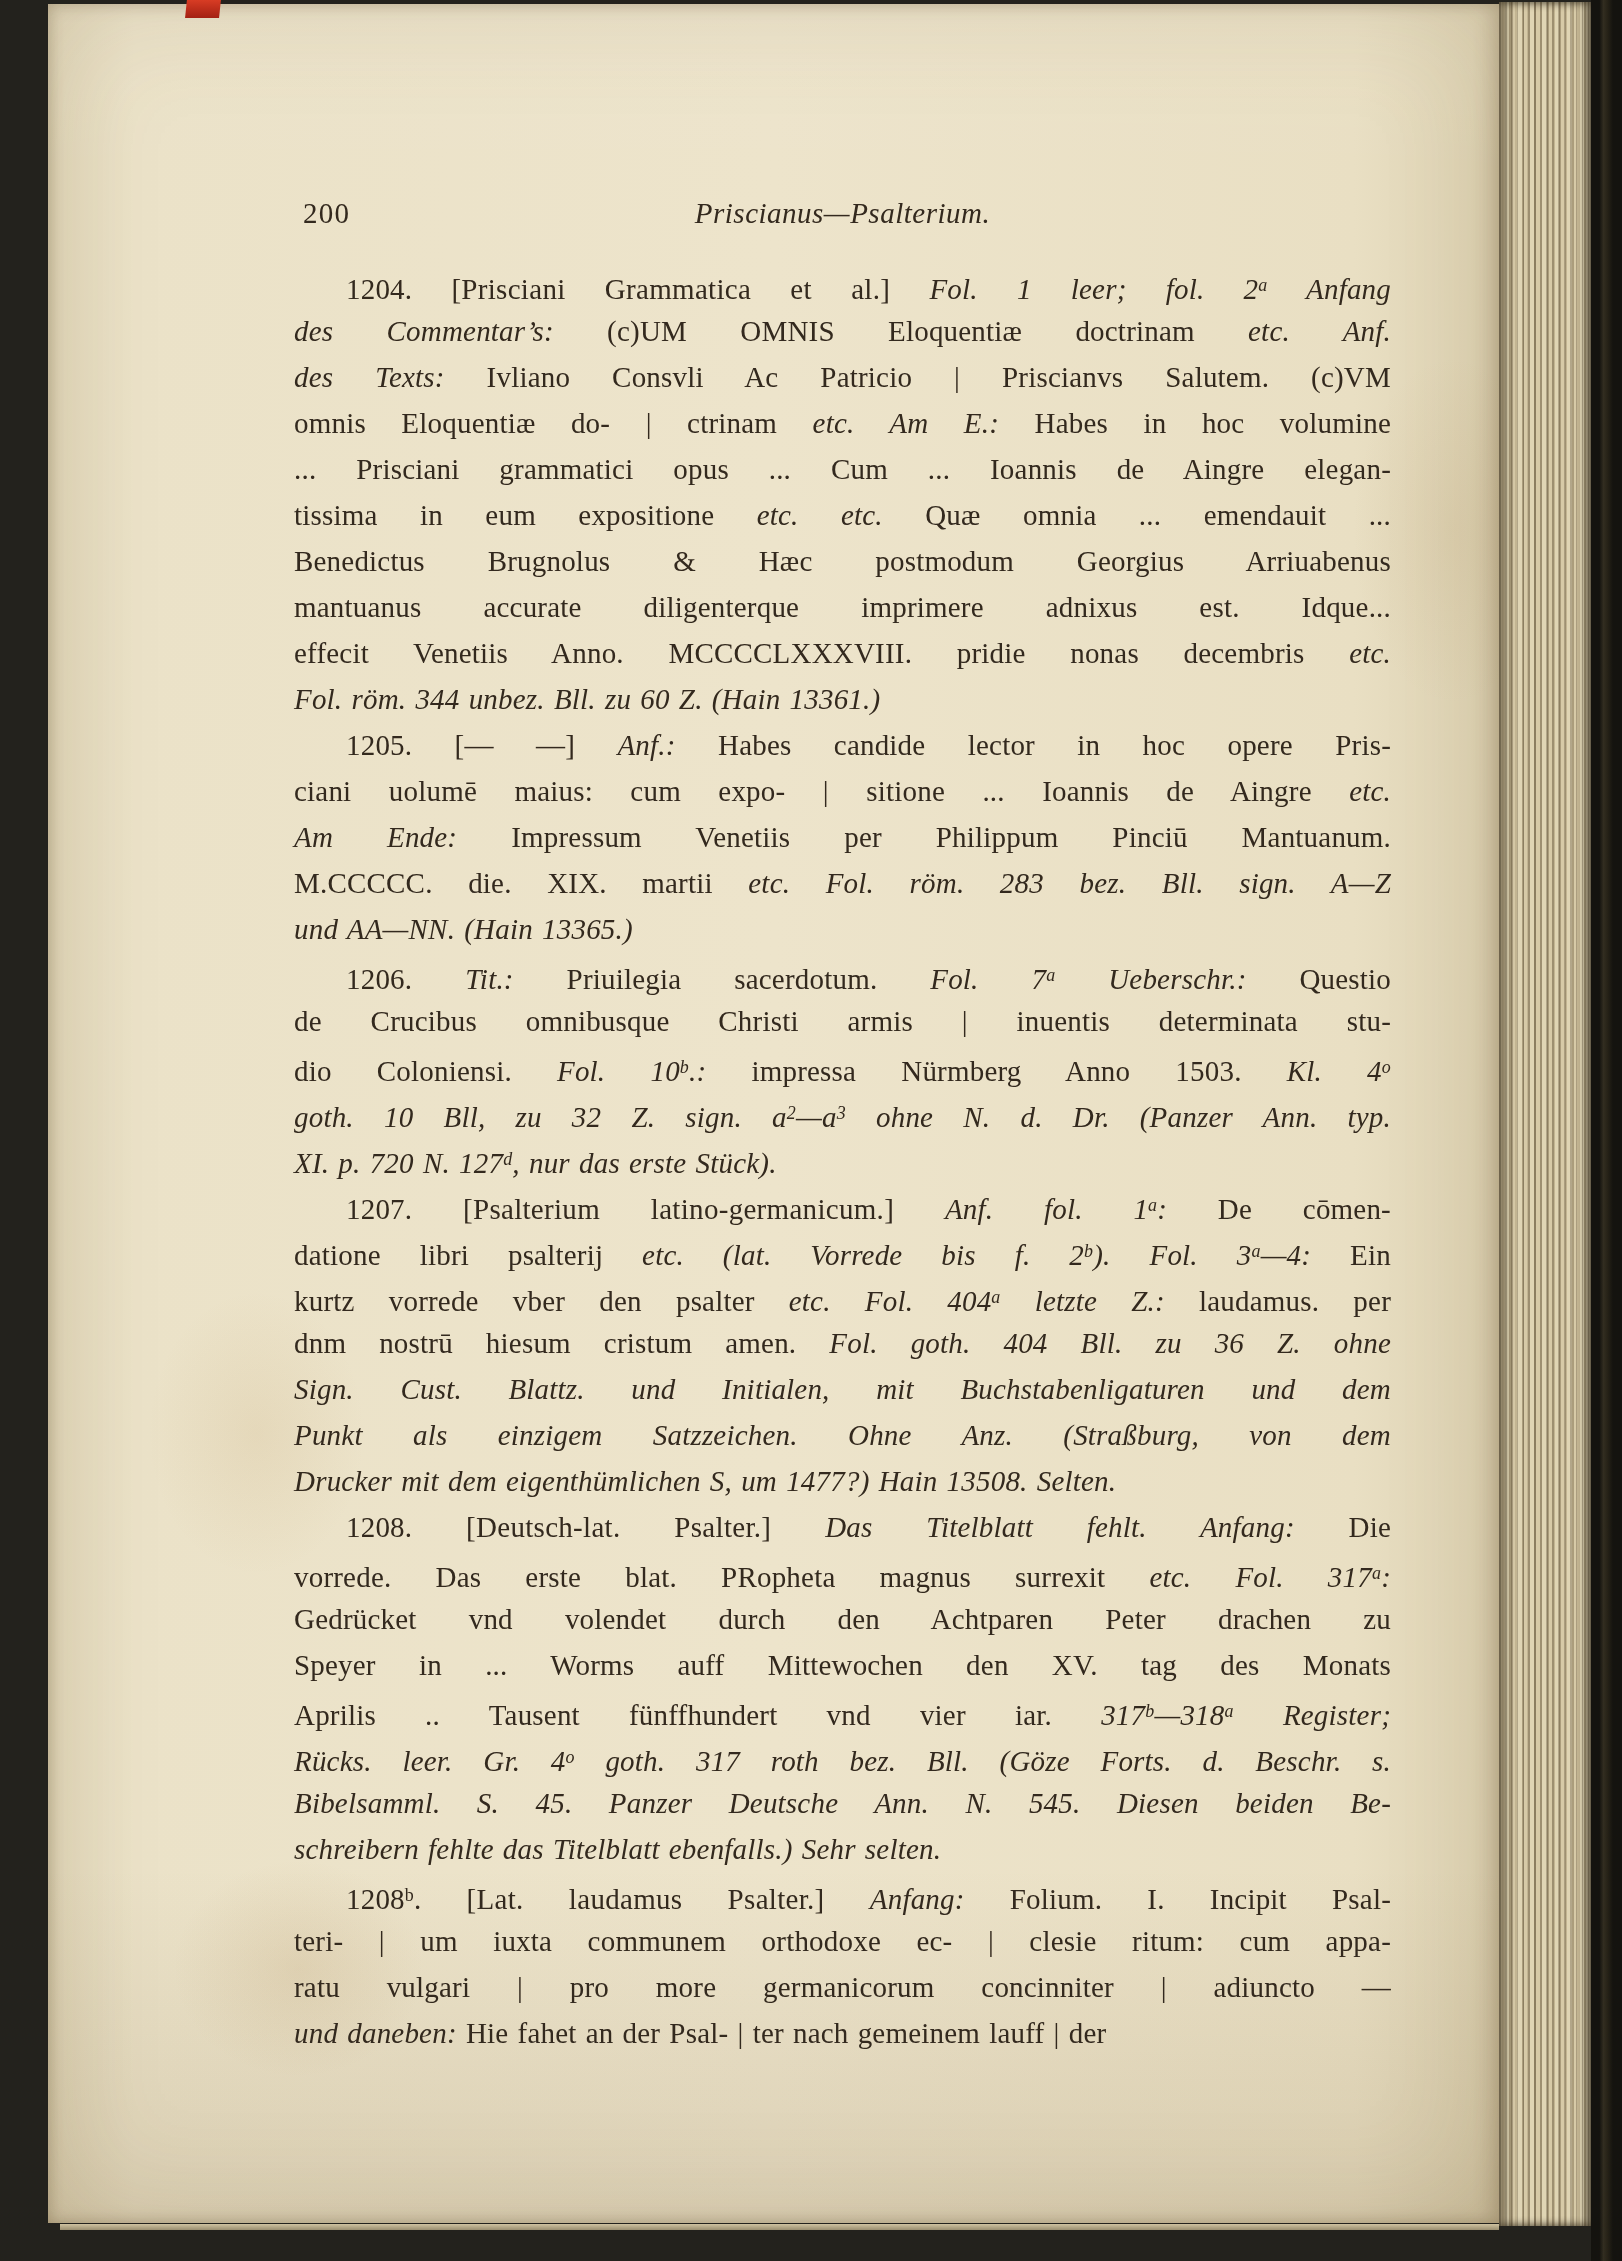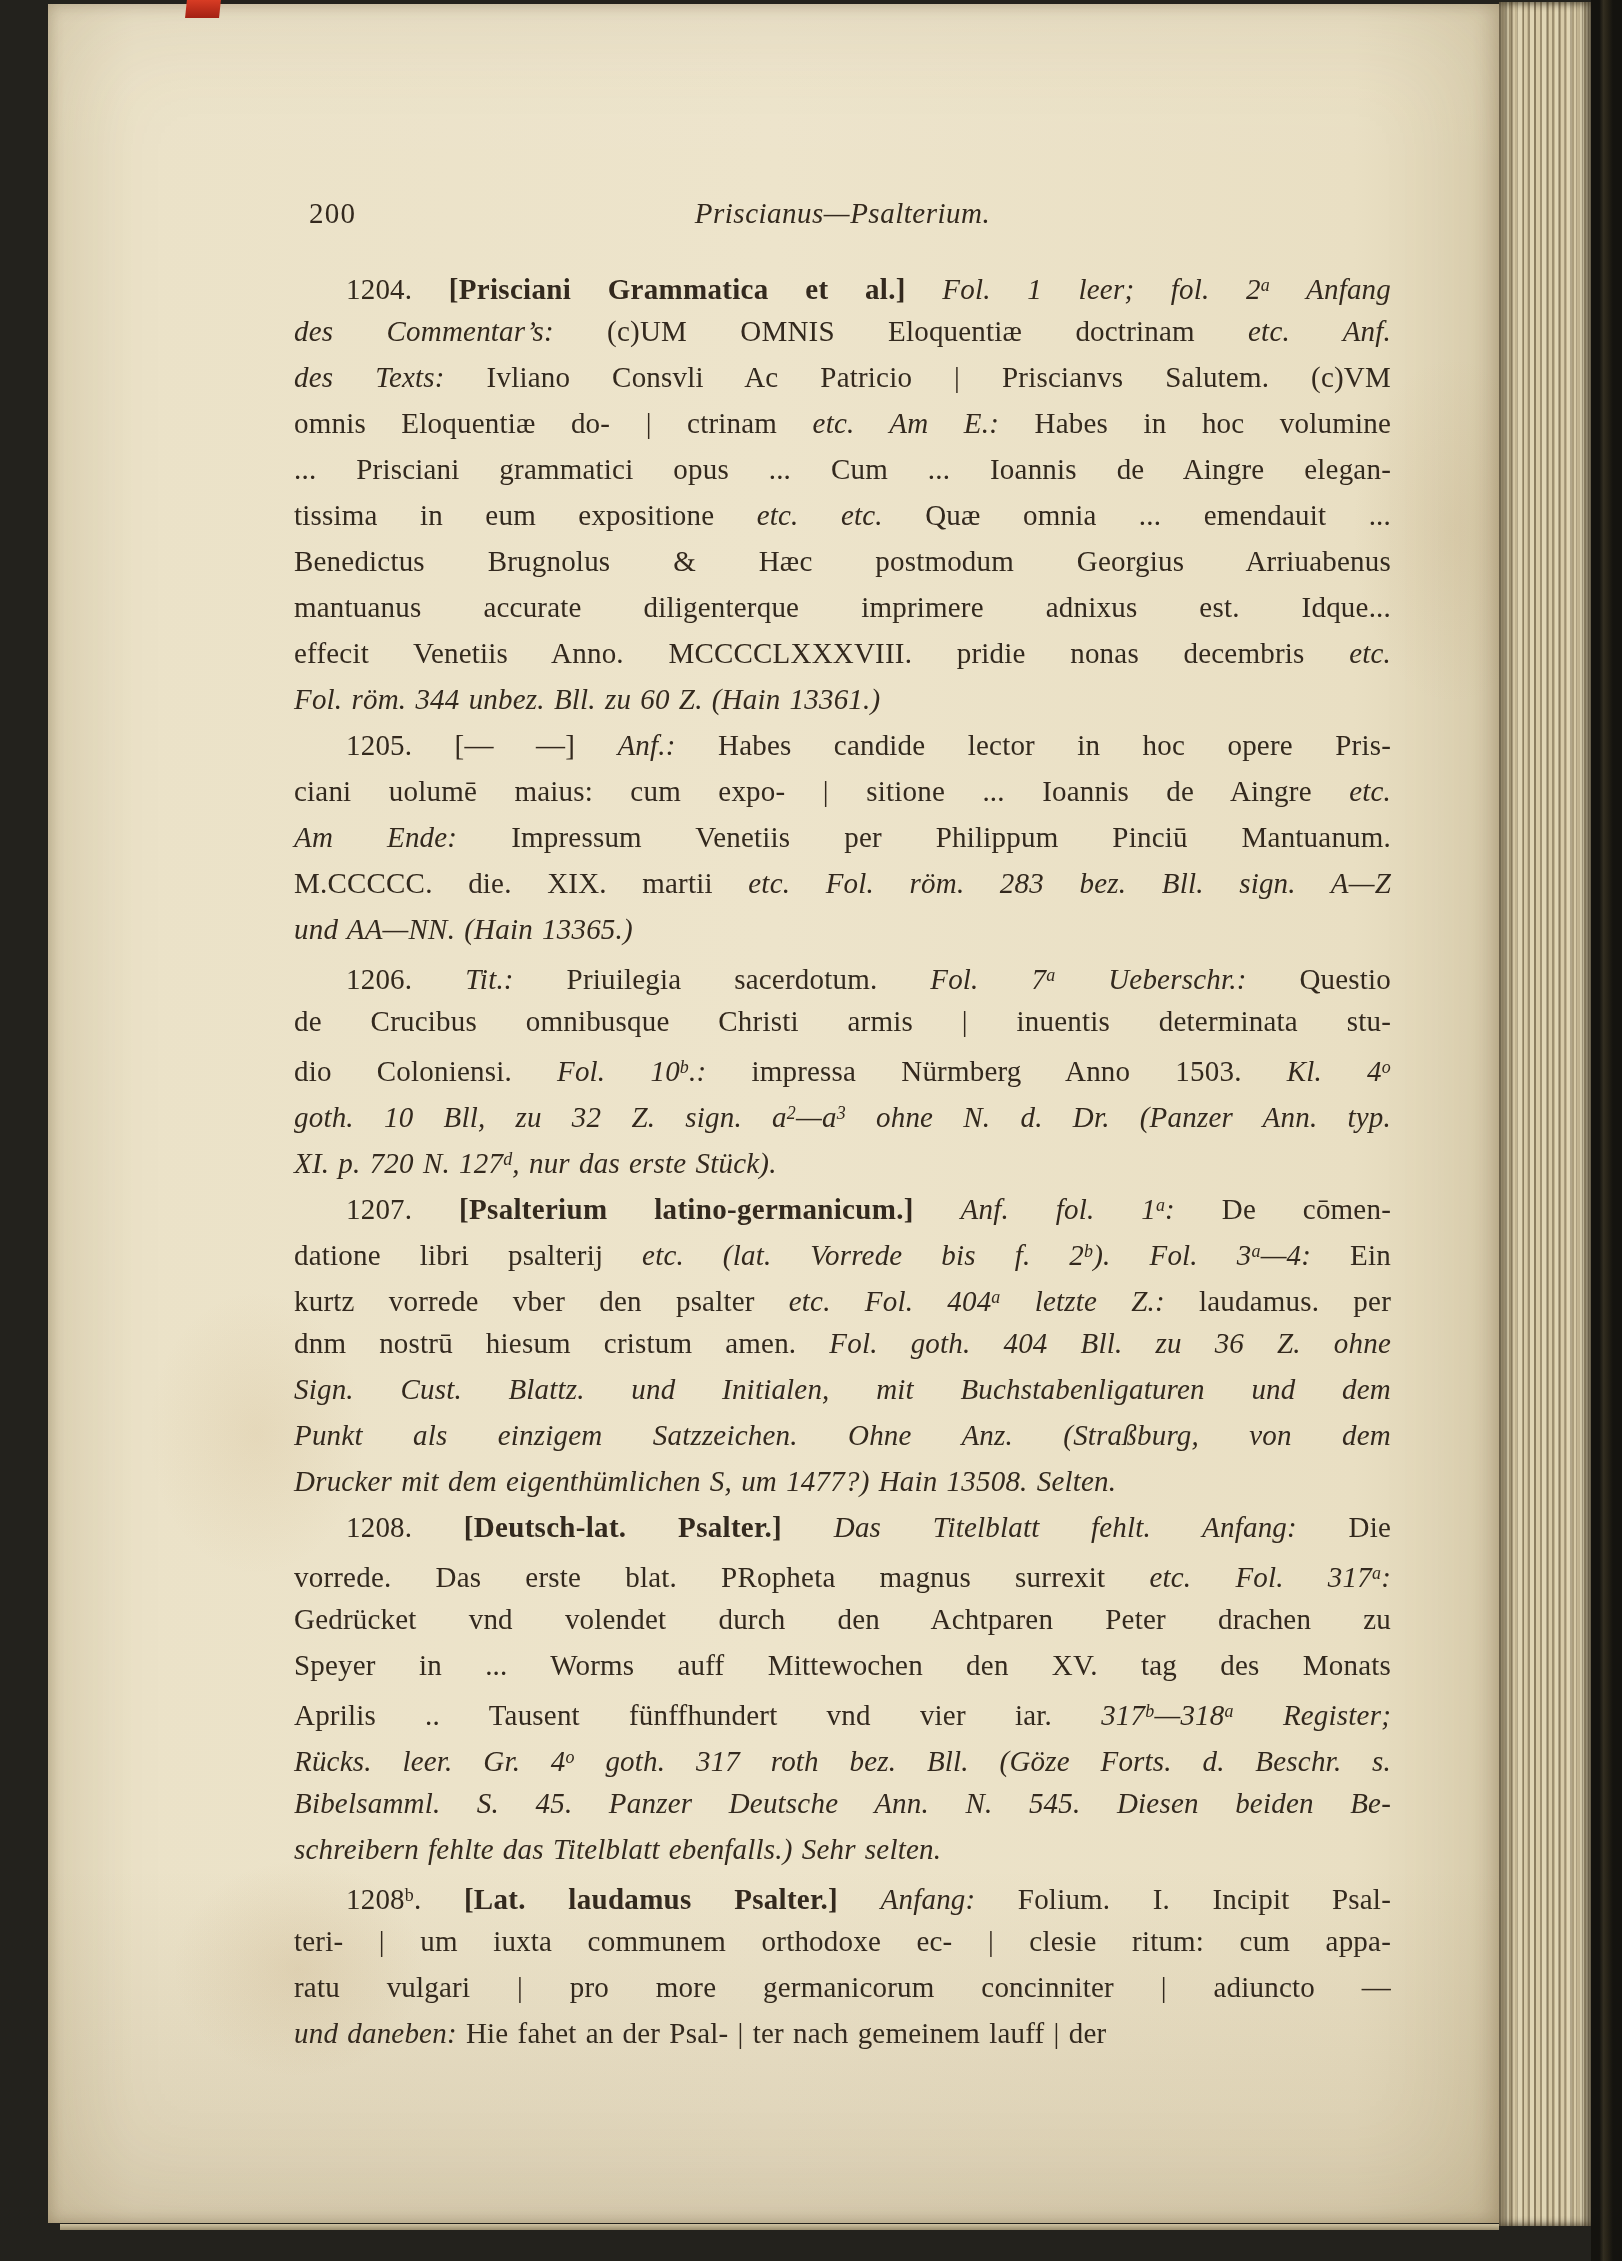--- a/index.html
+++ b/index.html
@@ -48,29 +48,29 @@
     position:absolute; left:186px; top:0; width:34px; height:17.6px;
     background:linear-gradient(180deg,#d83c24,#a32012);
     transform:skewX(-6deg);
   }
   
   .text-block {
     position:absolute; left:294px; top:189px; width:1097px;
     color:var(--ink,#33291e); font-size:29px; letter-spacing:0.2px;
   }
   .header-row { position:relative; height:48px; margin-bottom:25px; }
-  .page-number { position:absolute; left:15px; top:0; line-height:48px; letter-spacing:1.3px;text-align:center; }
+  .page-number { position:absolute; left:9px; top:0; line-height:48px; letter-spacing:1.3px;text-align:center; }
   .running-header { position:absolute; left:0; right:0; top:0; line-height:48px;
     text-align:center; font-style:italic; letter-spacing:0.5px; }
   .line { height:46px; line-height:46px; text-align:justify; text-align-last:justify; word-spacing:1.7px; }
   .line.first { padding-left:52px; }
   .line.final { text-align-last:left; }
   .seg-r { }
   .seg-i { font-style:italic; }
-  .seg-b { font-weight:700; letter-spacing:0.3px; }
+  .seg-b { font-weight:400; letter-spacing:0.3px; }
   .seg-is { font-style:italic; font-size:0.62em; vertical-align:0.45em; }
   .seg-rs { font-size:0.62em; vertical-align:0.45em; }
 </style>
 </head>
 <body>
 
 <div class="scan">
   <div class="paper">
     <div class="stain-a"></div>
     <div class="stain-b"></div>

